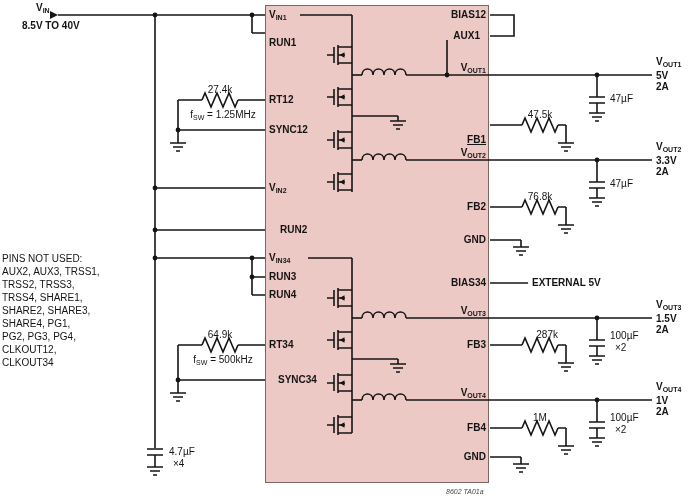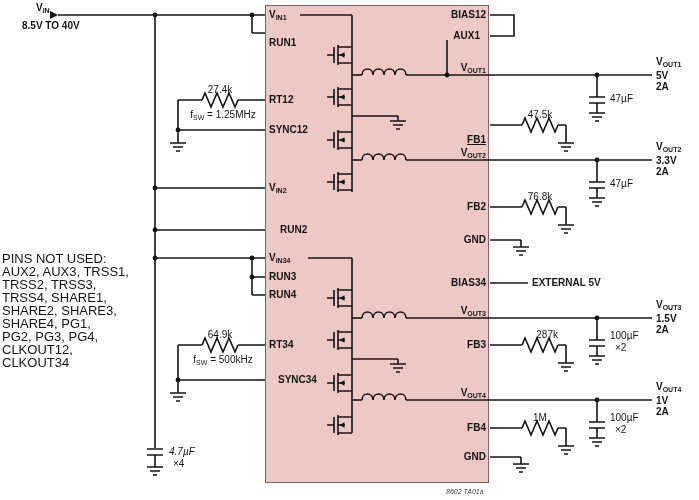--- a/index.html
+++ b/index.html
@@ -12,21 +12,21 @@
   svg.schem{position:absolute;left:0;top:0;z-index:2;stroke:var(--wire,#141414);
             stroke-width:1.6;fill:none;color:var(--wire,#141414);}
   .dot{fill:currentColor;stroke:none;}
   .solid{fill:currentColor;stroke:none;}
   .lbl{position:absolute;z-index:3;font-size:10px;line-height:12px;white-space:nowrap;}
   .b{font-weight:bold;}
   .c{text-align:center;}
   .r{text-align:right;}
   sub{font-size:7px;vertical-align:-2px;}
   .stack div{line-height:11px;font-weight:bold;}
-  .nulist div{line-height:13px;font-size:13px;}
+  .nulist div{line-height:13px;font-size:10px;}
   .caption{font-size:7px;font-style:italic;color:#444;}
 </style>
 </head>
 <body>
 
 <div id="canvas">
 
   <div class="ic"></div>
 
   <svg class="schem" width="699" height="500" viewBox="0 0 699 500">
@@ -234,21 +234,21 @@
   <div class="lbl c" style="left:522px;top:329px;width:36px;text-align:right;">287k</div>
   <div class="lbl c" style="left:522px;top:412px;width:36px;">1M</div>
 
   <div class="lbl" style="left:610px;top:93px;">47µF</div>
   <div class="lbl" style="left:610px;top:178px;">47µF</div>
   <div class="lbl" style="left:610px;top:330px;">100µF</div>
   <div class="lbl" style="left:615px;top:342px;">×2</div>
   <div class="lbl" style="left:610px;top:412px;">100µF</div>
   <div class="lbl" style="left:615px;top:424px;">×2</div>
 
-  <div class="lbl" style="left:169px;top:446px;font-style:italic;">4.7µF</div>
+  <div class="lbl" style="left:169px;top:446px;">4.7µF</div>
   <div class="lbl" style="left:173px;top:458px;">×4</div>
 
   <div class="lbl b" style="left:532px;top:277px;">EXTERNAL 5V</div>
 
   <div class="lbl stack" style="left:656px;top:56px;">
     <div>V<sub>OUT1</sub></div>
     <div>5V</div>
     <div>2A</div>
   </div>
   <div class="lbl stack" style="left:656px;top:141px;">

